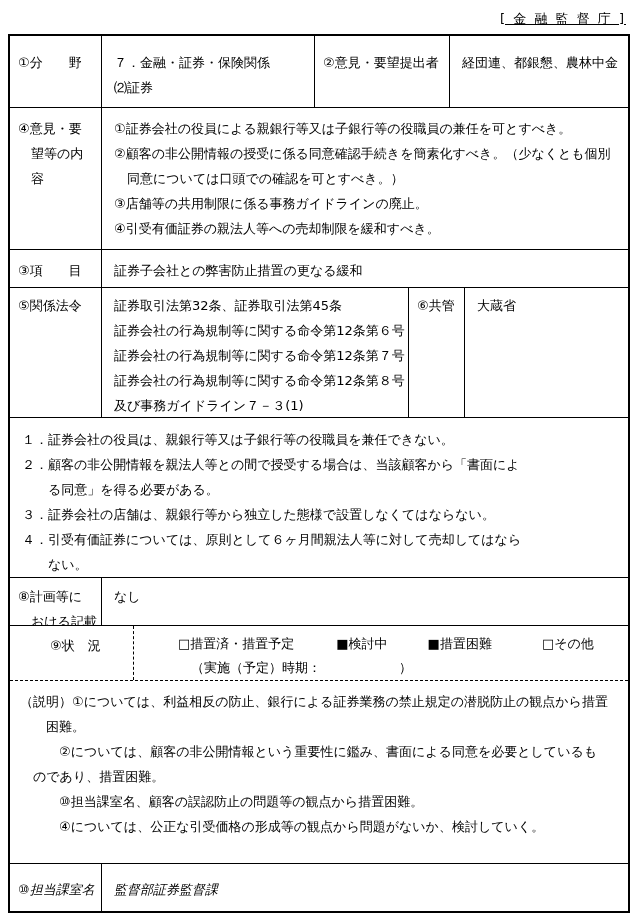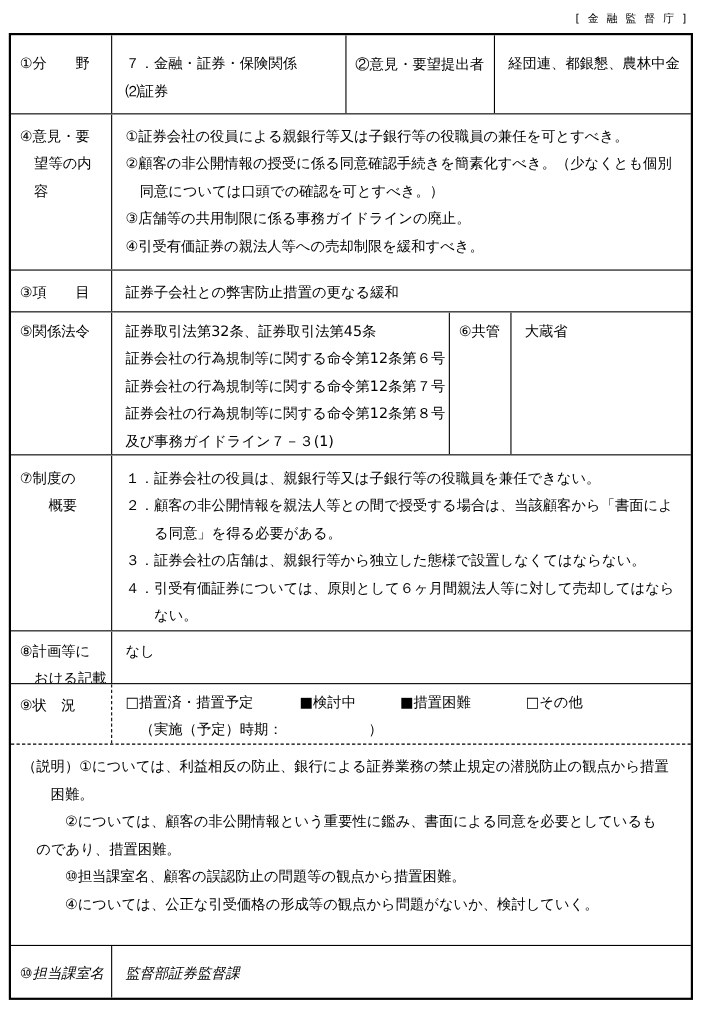--- a/index.html
+++ b/index.html
@@ -12,23 +12,24 @@
   .page {
     position: relative;
     width: 640px;
     height: 919px;
     background: #ffffff;
     overflow: hidden;
   }
   .agency-header {
     text-align: right;
     padding: 10px 14px 6px 0;
-    font-size: 10px;
+    font-size: 13px;
     letter-spacing: 2px;
     white-space: pre;
+    text-decoration: underline;
   }
   .form-table {
     margin-left: 8px;
     width: 622px;
     border: 2px solid #000;
     box-sizing: border-box;
     font-size: 13px;
   }
   .row {
     display: flex;
@@ -37,41 +38,41 @@
     overflow: hidden;
   }
   .row:last-child { border-bottom: none; }
   .cell {
     box-sizing: border-box;
     border-right: 1px solid #000;
   }
   .cell:last-child { border-right: none; }
   .w-label { width: 92px; flex-shrink: 0; }
   .w-r1a  { width: 213px; flex-shrink: 0; }
-  .w-r1b  { width: 135px; flex-shrink: 0; font-family: Liberation Serif, serif; }
+  .w-r1b  { width: 135px; flex-shrink: 0; }
   .w-laws { width: 307px; flex-shrink: 0; }
   .w-joint{ width: 56px;  flex-shrink: 0; }
   .flex1  { flex: 1; }
   .label   { padding: 8px 2px 0 8px; }
   .content { padding: 8px 6px 0 12px; }
   .line { line-height: 25px; white-space: pre; }
   .r1 { height: 72px; }
   .r1 .label, .r1 .content { padding-top: 14px; }
   .r2 { height: 38px; }
   .r3 { height: 142px; }
   .r4 { height: 130px; }
   .r4 .label, .r4 .content { padding-top: 5px; }
   .r5 { height: 160px; }
   .r5 .label, .r5 .content { padding-top: 9px; }
   .r6 { height: 48px; }
   .r6 .label, .r6 .content { padding-top: 6px; }
   .r7 { height: 55px; border-bottom: 1px dashed #000; }
   .r7 .label { border-right: 1px dashed #000; padding-top: 8px; }
   .r7 .content { padding-top: 6px; }
-  .r7 .line { line-height: 24px; }
+  .r7 .line { line-height: 24px; margin-left: 32px; }
   .r8 { height: 183px; }
   .r8 .content { padding-left: 10px; }
   .r9 { height: 47px; }
   .r9 .label, .r9 .content { padding-top: 13px; font-style: italic; }
   .status-opts { display: flex; }
   .opt { white-space: pre; }
   .opt-2 { margin-left: 42px; }
   .opt-3 { margin-left: 40px; }
   .opt-4 { margin-left: 50px; }
 </style>
@@ -121,24 +122,20 @@
         <div class="line">証券会社の行為規制等に関する命令第12条第６号</div>
         <div class="line">証券会社の行為規制等に関する命令第12条第７号</div>
         <div class="line">証券会社の行為規制等に関する命令第12条第８号</div>
         <div class="line">及び事務ガイドライン７－３(1)</div>
       </div>
       <div class="cell label w-joint line">⑥共管</div>
       <div class="cell content flex1 line">大蔵省</div>
     </div>
 
     <div class="row r5">
-      <div class="cell label w-label">
-        <div class="line">⑦制度の</div>
-        <div class="line">　　概要</div>
-      </div>
       <div class="cell content flex1">
         <div class="line">１．証券会社の役員は、親銀行等又は子銀行等の役職員を兼任できない。</div>
         <div class="line">２．顧客の非公開情報を親法人等との間で授受する場合は、当該顧客から「書面によ</div>
         <div class="line">　　る同意」を得る必要がある。</div>
         <div class="line">３．証券会社の店舗は、親銀行等から独立した態様で設置しなくてはならない。</div>
         <div class="line">４．引受有価証券については、原則として６ヶ月間親法人等に対して売却してはなら</div>
         <div class="line">　　ない。</div>
       </div>
     </div>
 

